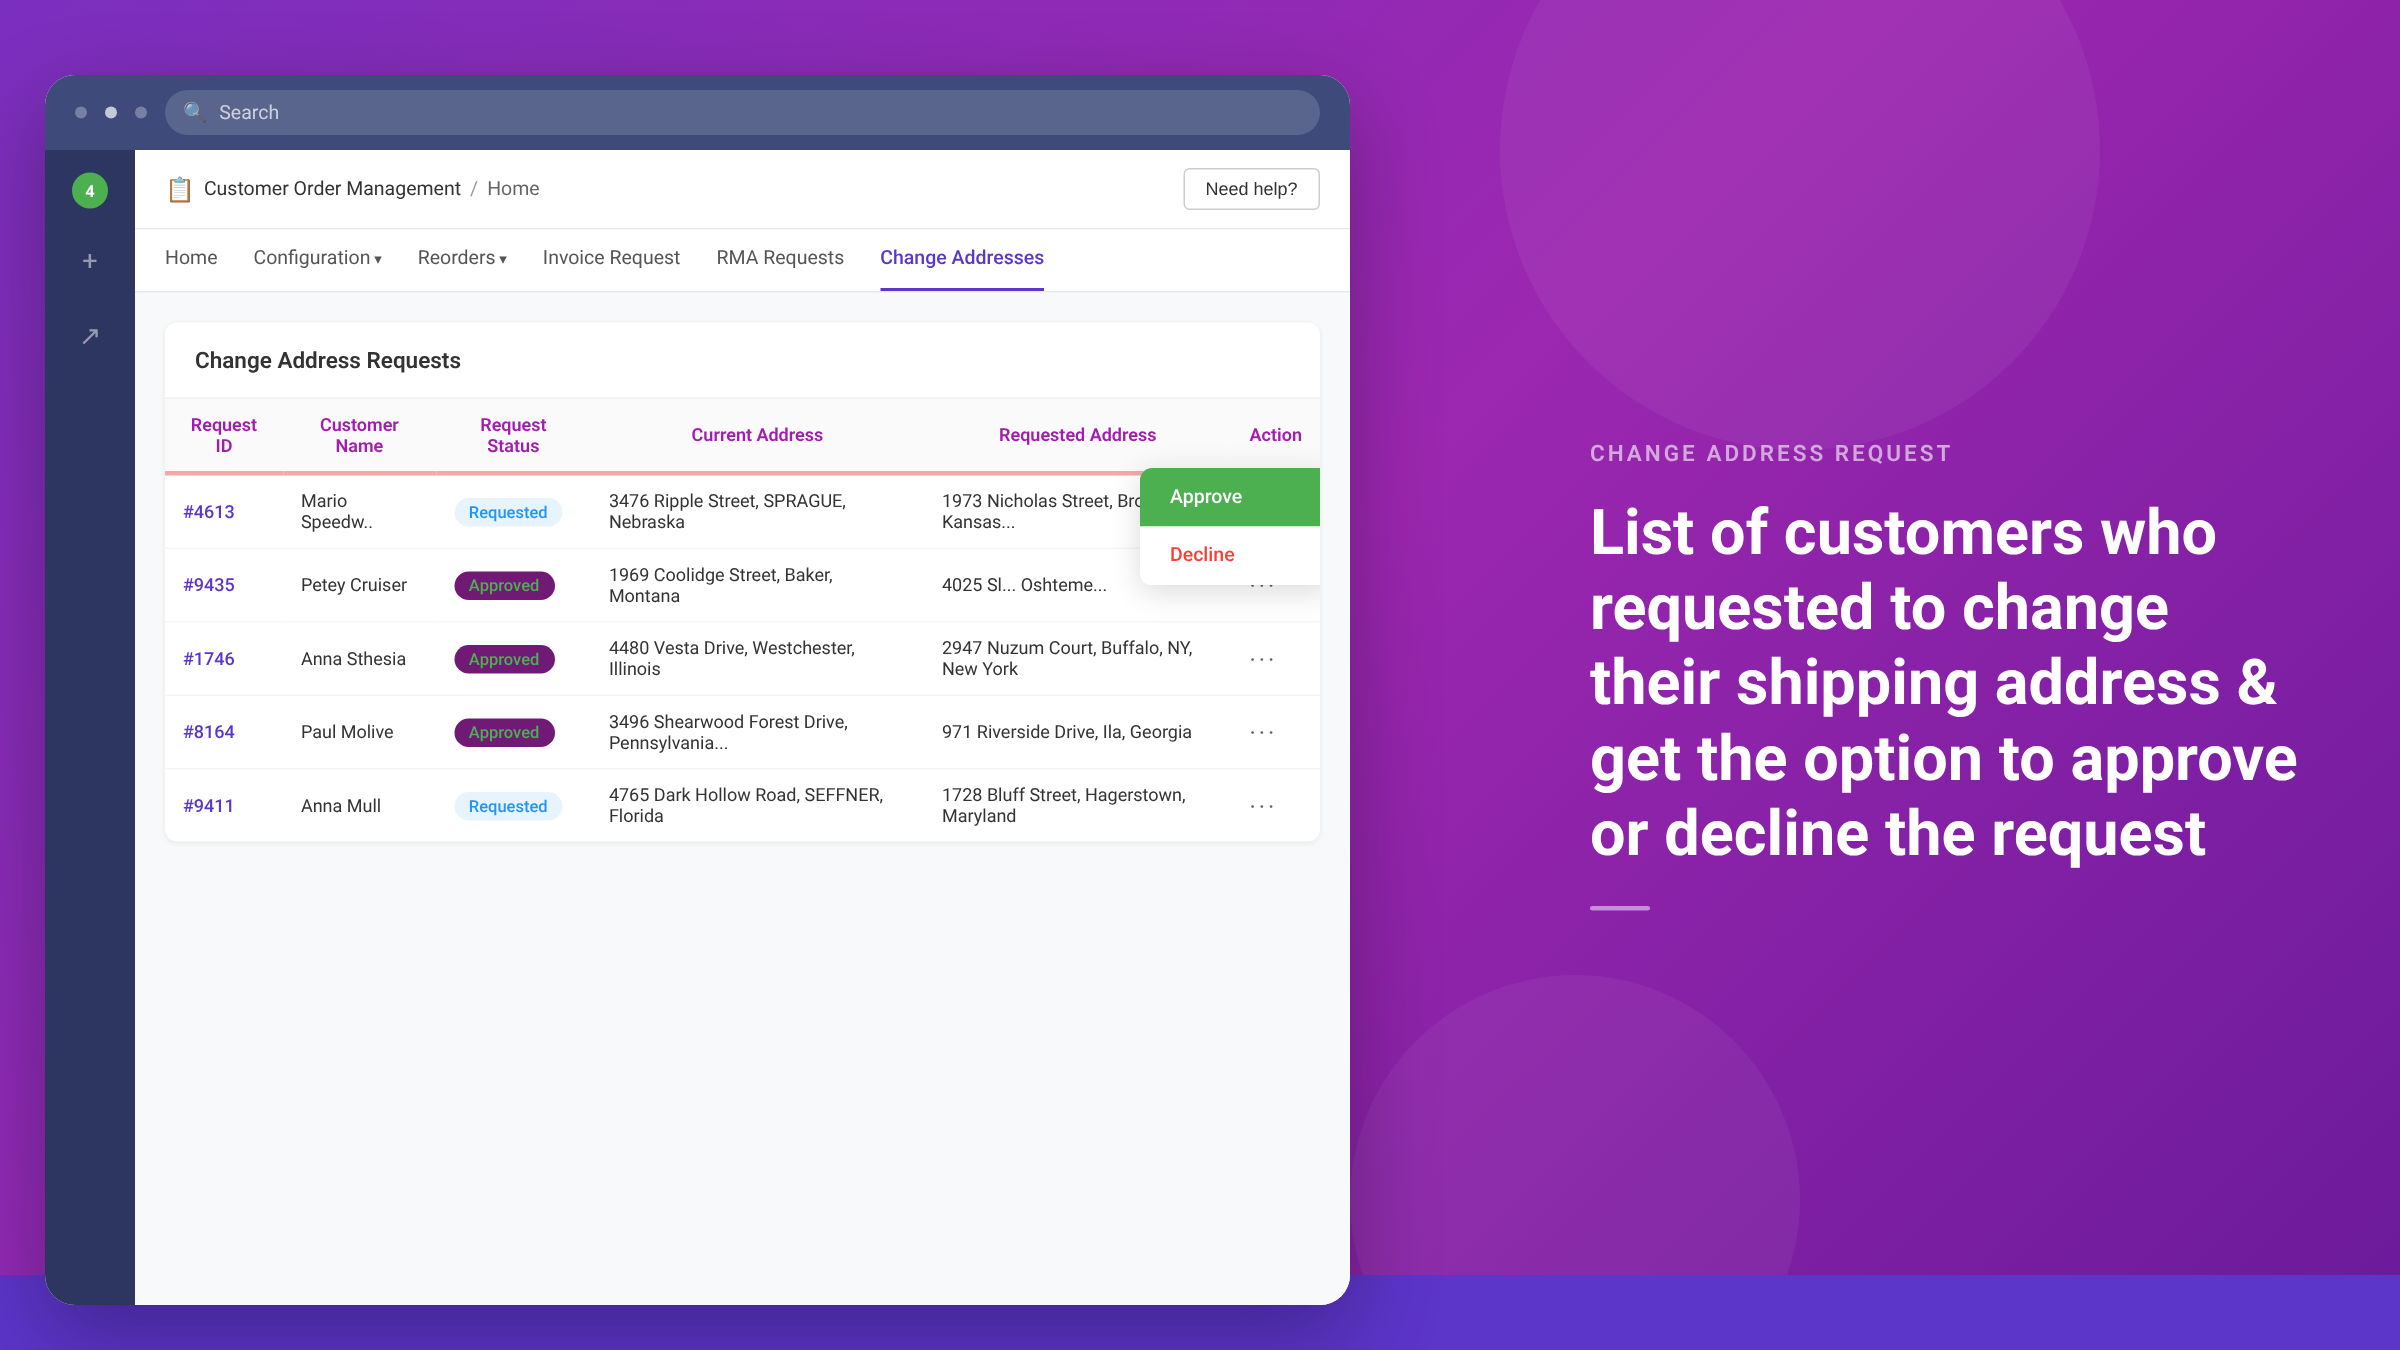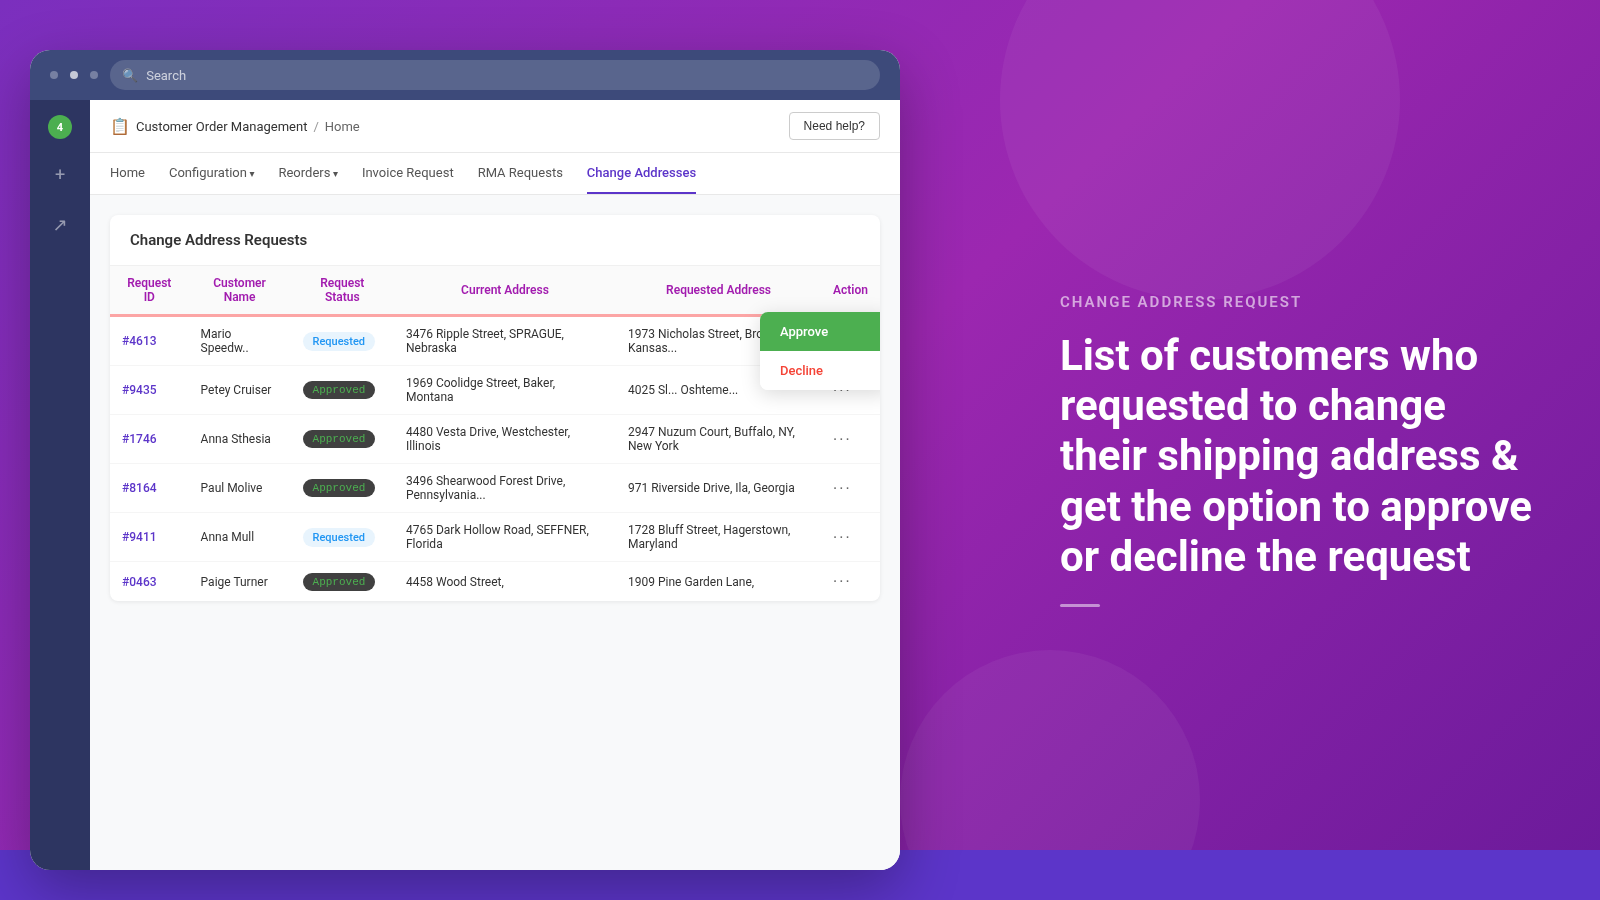--- a/index.html
+++ b/index.html
@@ -245,23 +245,22 @@
       padding: 3px 10px;
       border-radius: 12px;
       font-size: 11px;
       font-weight: 500;
     }
     .status-requested {
       background: #e8f4fd;
       color: #2196F3;
     }
     .status-approved {
-      background: #404040;
+      background: #701a75;
       color: #4CAF50;
-      font-family: Liberation Mono, monospace;
     }
 
     .action-dots {
       color: #666;
       font-size: 16px;
       cursor: pointer;
       letter-spacing: 2px;
     }
     .dropdown-menu {
       position: absolute;
@@ -453,32 +452,20 @@
       <td>Anna Mull</td>
       <td><span class="status-badge status-requested">Requested</span></td>
       <td>4765 Dark Hollow Road, SEFFNER, Florida</td>
       <td>1728 Bluff Street, Hagerstown, Maryland</td>
 
         <td>
           <span class="action-dots">···</span>
         </td>
 
     </tr>
-                <tr>
-      <td><span class="request-id">#0463</span></td>
-      <td>Paige Turner</td>
-      <td><span class="status-badge status-approved">Approved</span></td>
-      <td>4458 Wood Street,</td>
-      <td>1909 Pine Garden Lane,</td>
-
-        <td>
-          <span class="action-dots">···</span>
-        </td>
-
-    </tr>
               </tbody>
           </table>
         </div>
       </div>
     </div>
   </div>
 </div>
 
 <div class="right-panel">
   <div class="right-panel-label">CHANGE ADDRESS REQUEST</div>

